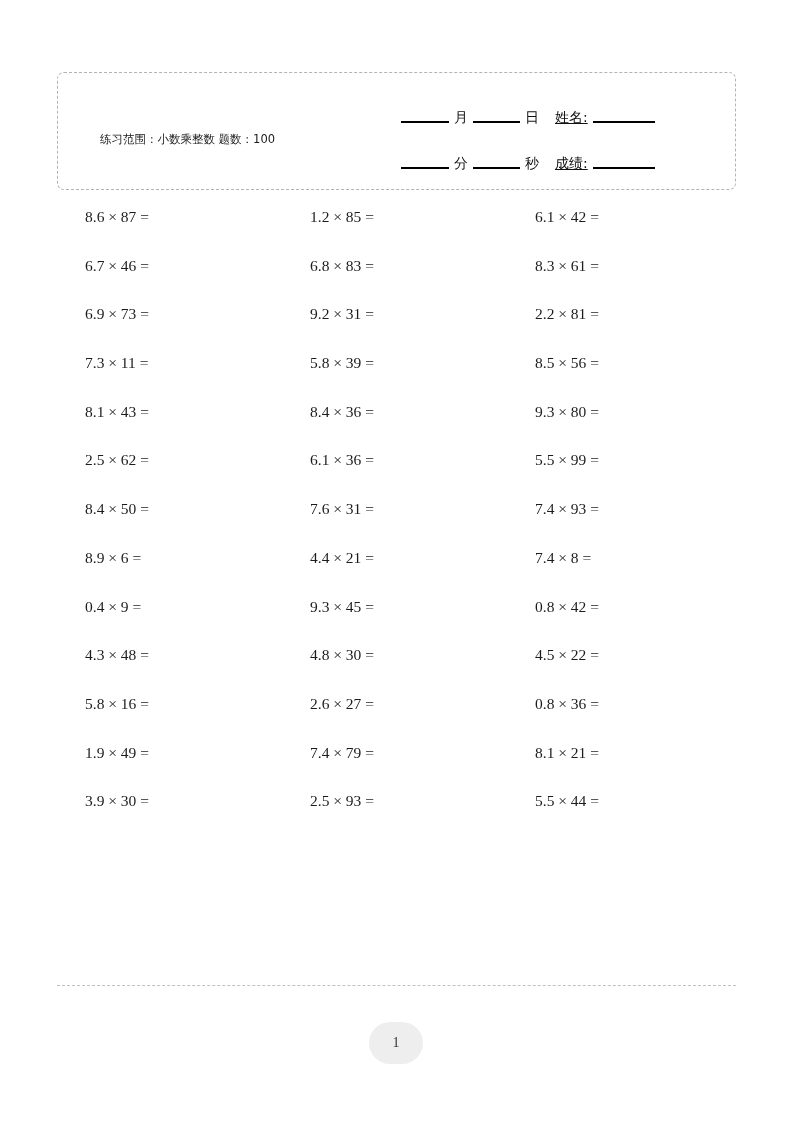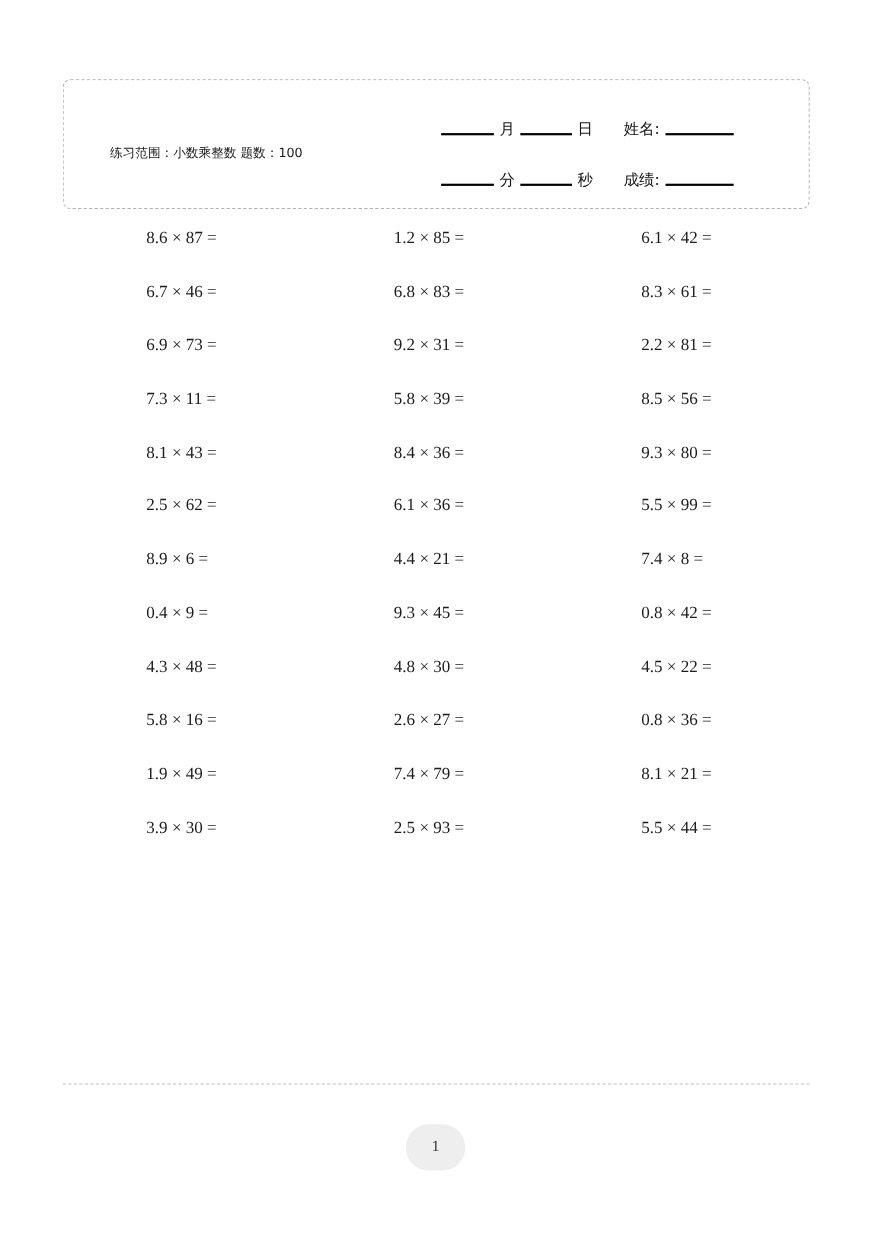--- a/index.html
+++ b/index.html
@@ -74,33 +74,32 @@
     margin: 0 3px 4px 3px;
   }
   .rule.w48 { width: 48px; }
   .rule.w47 { width: 47px; }
   .rule.w62 { width: 62px; }
 
   .meta-label {
     padding: 0 2px;
     font-size: 14px;
   }
-  .meta-label.gap-left { margin-left: 24px; }
+  .meta-label.gap-left { margin-left: 12px; text-decoration: underline; }
 
   
   .problems {
     position: absolute;
     left: 0;
     top: 205px;
     width: 793px;
   }
   .prow {
     position: relative;
     height: 48.7px;
-    margin-left: 48px;
   }
   .pcell {
     position: absolute;
     top: 0;
     font-family: "Liberation Serif", "DejaVu Serif", serif;
     font-size: 15.5px;
     line-height: 24px;
     color: #1c1c1c;
     white-space: nowrap;
   }
@@ -191,20 +190,25 @@
         <div class="pcell c0">8.1 × 43 =</div>
         <div class="pcell c1">8.4 × 36 =</div>
         <div class="pcell c2">9.3 × 80 =</div>
       </div>
       <div class="prow">
         <div class="pcell c0">2.5 × 62 =</div>
         <div class="pcell c1">6.1 × 36 =</div>
         <div class="pcell c2">5.5 × 99 =</div>
       </div>
       <div class="prow">
+        <div class="pcell c0">8.4 × 50 =</div>
+        <div class="pcell c1">7.6 × 31 =</div>
+        <div class="pcell c2">7.4 × 93 =</div>
+      </div>
+      <div class="prow">
         <div class="pcell c0">8.9 × 6 =</div>
         <div class="pcell c1">4.4 × 21 =</div>
         <div class="pcell c2">7.4 × 8 =</div>
       </div>
       <div class="prow">
         <div class="pcell c0">0.4 × 9 =</div>
         <div class="pcell c1">9.3 × 45 =</div>
         <div class="pcell c2">0.8 × 42 =</div>
       </div>
       <div class="prow">

